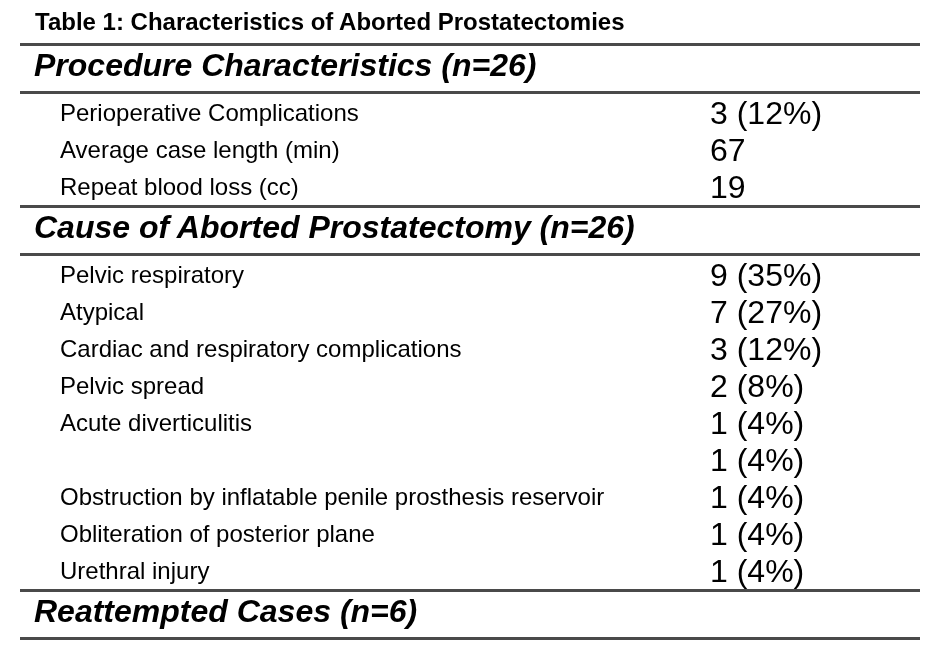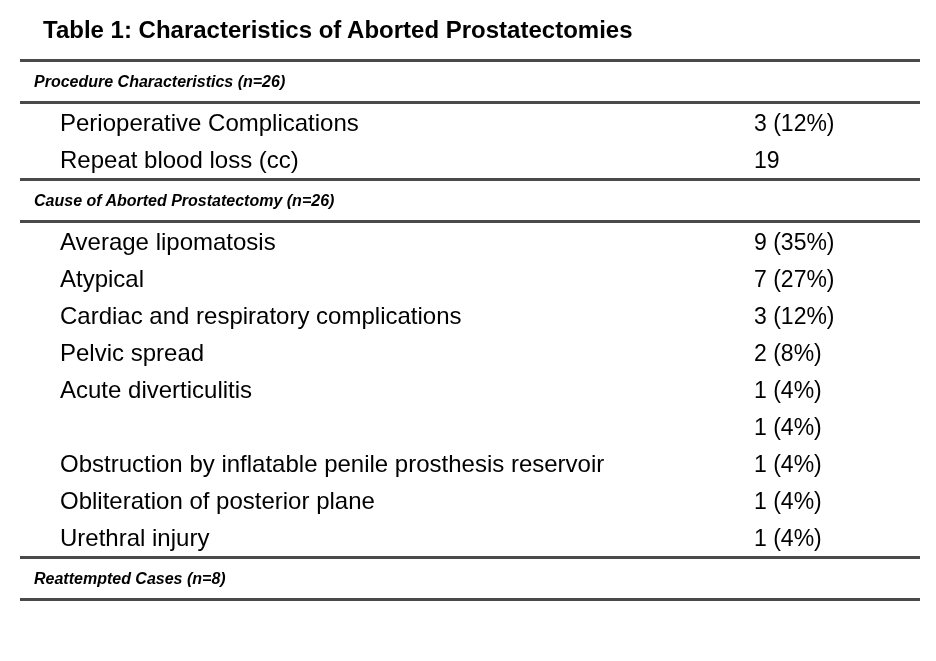--- a/index.html
+++ b/index.html
@@ -10,39 +10,39 @@
     color: #000000;
   }
   .page {
     position: relative;
     width: 936px;
     height: 661px;
     background: #ffffff;
     overflow: hidden;
   }
   .table-title {
-    margin: 8px;
+    margin: 0;
     padding: 7px 0 6px 35px;
     font-size: 24px;
     font-weight: bold;
     line-height: 30px;
     white-space: nowrap;
   }
   hr.rule {
     border: none;
     border-top: 3px solid #4a4a4a;
     margin: 0 0 0 20px;
     width: 900px;
     height: 0;
   }
   .section-header {
-    height: 39px;
+    height: 45px;
     line-height: 39px;
     padding-left: 34px;
-    font-size: 16px;
+    font-size: 32px;
     font-weight: bold;
     font-style: italic;
     white-space: nowrap;
   }
   .rows { width: 100%; }
   .row {
     position: relative;
     height: 37px;
     width: 100%;
   }
@@ -52,60 +52,63 @@
     top: 50%;
     transform: translateY(-50%);
     font-size: 24px;
     white-space: nowrap;
   }
   .row-value {
     position: absolute;
     left: 710px;
     top: 50%;
     transform: translateY(-50%);
-    font-size: 23px;
+    font-size: 32px;
     white-space: nowrap;
-    margin-left: 44px;
   }
 </style>
 </head>
 <body style="color: rgb(0, 0, 0); background: rgb(255, 255, 255);">
 
 <div class="page">
   <h1 class="table-title">Table 1: Characteristics of Aborted Prostatectomies</h1>
   <div>
   <div class="section">
     <hr class="rule" style="border-top-color: rgb(74, 74, 74);">
     <div class="section-header">
       <span>Procedure Characteristics (n=26)</span>
     </div>
     <hr class="rule" style="border-top-color: rgb(74, 74, 74);">
     <div class="rows">
   <div class="row">
     <span class="row-label">Perioperative Complications</span>
     <span class="row-value">3 (12%)</span>
   </div>
 
+  <div class="row">
+    <span class="row-label">Average case length (min)</span>
+    <span class="row-value">67</span>
+  </div>
 
   <div class="row">
     <span class="row-label">Repeat blood loss (cc)</span>
     <span class="row-value">19</span>
   </div>
 </div>
   </div>
 
   <div class="section">
     <hr class="rule" style="border-top-color: rgb(74, 74, 74);">
     <div class="section-header">
       <span>Cause of Aborted Prostatectomy (n=26)</span>
     </div>
     <hr class="rule" style="border-top-color: rgb(74, 74, 74);">
     <div class="rows">
   <div class="row">
-    <span class="row-label">Average lipomatosis</span>
+    <span class="row-label">Pelvic respiratory</span>
     <span class="row-value">9 (35%)</span>
   </div>
 
   <div class="row">
     <span class="row-label">Atypical</span>
     <span class="row-value">7 (27%)</span>
   </div>
 
   <div class="row">
     <span class="row-label">Cardiac and respiratory complications</span>
@@ -139,18 +142,18 @@
   <div class="row">
     <span class="row-label">Urethral injury</span>
     <span class="row-value">1 (4%)</span>
   </div>
 </div>
   </div>
 
   <div class="section">
     <hr class="rule" style="border-top-color: rgb(74, 74, 74);">
     <div class="section-header">
-      <span>Reattempted Cases (n=8)</span>
+      <span>Reattempted Cases (n=6)</span>
     </div>
     <hr class="rule" style="border-top-color: rgb(74, 74, 74);">
   </div>
 </div>
 </div>
 
 </body></html>

